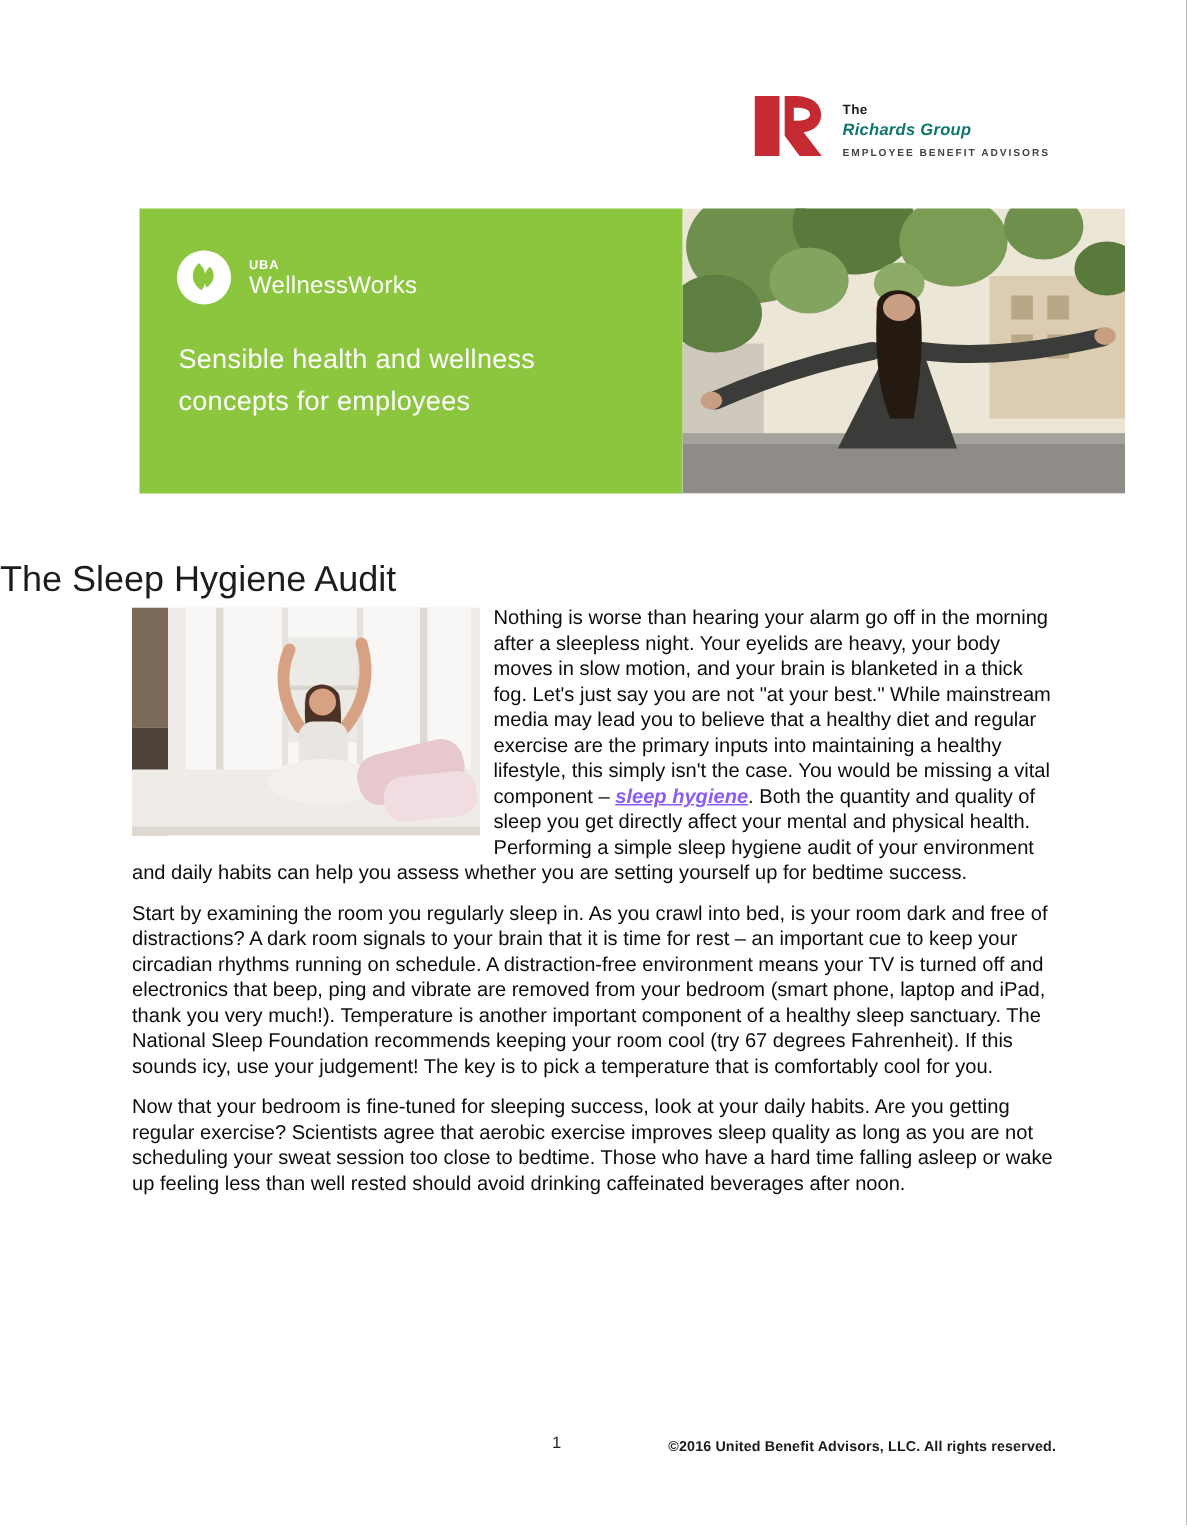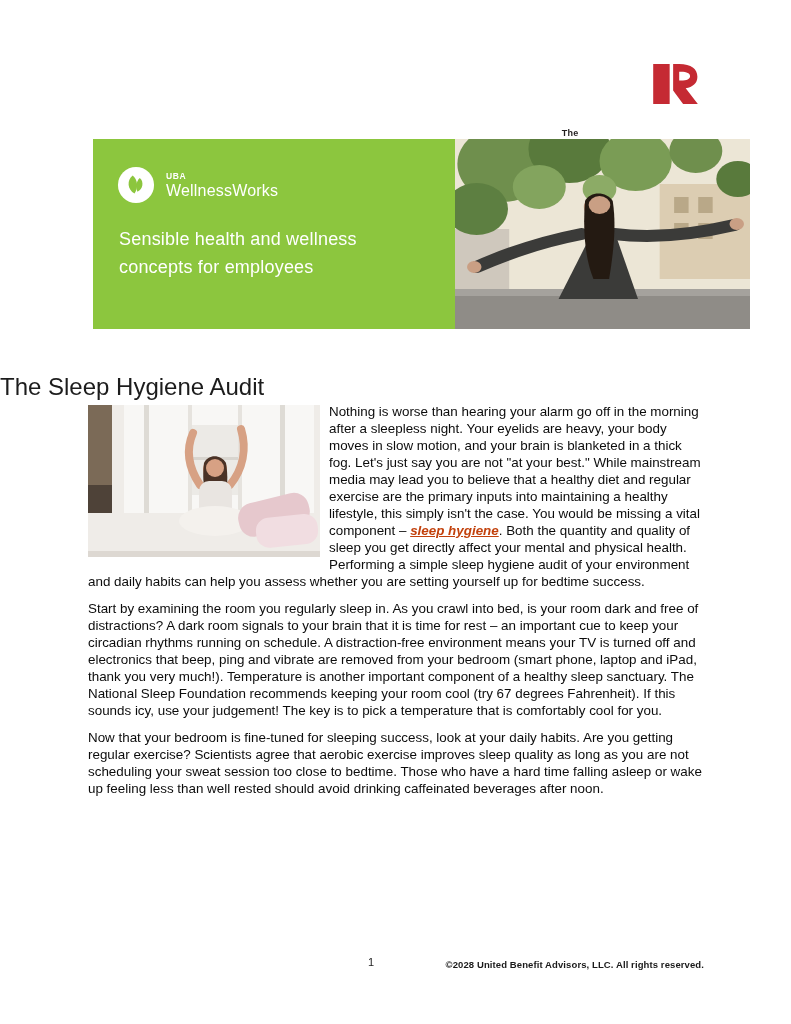--- a/index.html
+++ b/index.html
@@ -4,21 +4,21 @@
 <style>
   * { margin:0; padding:0; box-sizing:border-box; }
   html,body { background:#888; }
   body { font-family:"Liberation Sans", sans-serif; }
   .page {
     position:relative; width:791px; height:1024px; margin:0 auto;
     background:#ffffff; overflow:hidden; color:#111;
   }
 
   
-  .logo { position:absolute; top:58px; right:91px; display:flex; align-items:flex-end; gap:12px;flex-direction:column; }
+  .logo { position:absolute; top:58px; right:91px; display:flex; align-items:center; gap:12px; }
   .logo-r svg { display:block; }
   .logo-text { padding-top:6px; }
   .logo-the { font-size:9px; font-weight:bold; color:#231f20; letter-spacing:.3px; }
   .logo-name { font-size:11px; font-weight:bold; color:#0f766e; letter-spacing:.2px; line-height:19px;font-style:italic; }
   .logo-tagline { font-size:6.8px; font-weight:bold; color:#444; letter-spacing:1.3px; margin-top:2px; }
 
   
   .banner { position:absolute; top:139px; left:93px; width:657px; height:190px; display:flex; }
   .banner-green { width:362px; height:100%; background:#8cc63e; position:relative; color:#fff; }
   .brand-row { position:absolute; top:27px; left:24px; display:flex; align-items:center; gap:11px; }
@@ -36,21 +36,21 @@
   .doc-title {
     position:absolute; top:351px; left:0; width:100%;
     text-align:left; font-size:24px; color:#1c1c1c; font-weight:normal;margin-top:22px;
   }
 
   
   .article { position:absolute; top:403px; left:88px; width:617px; font-size:13.4px; line-height:17px; color:#0c0c0c; }
   .article p { margin:0 0 10px 0; }
   .bed-figure { float:left; width:232px; height:152px; margin:2px 9px 6px 0; }
   .bed-figure svg { display:block; width:100%; height:100%; }
-  .hyperlink { color:#c2410c; font-style:italic; text-decoration:underline; font-weight:bold; }
+  .hyperlink { color:#8b5cf6; font-style:italic; text-decoration:underline; font-weight:bold; }
 
   
   .footer-page { position:absolute; top:956px; left:368px; font-size:11px; color:#222; }
   .footer-copy { position:absolute; top:959px; right:87px; font-size:9.5px; font-weight:bold; color:#1a1a1a; letter-spacing:.1px; }
 </style>
 </head>
 <body>
 
 <div class="page">
 
@@ -149,15 +149,15 @@
             </g>
           <rect x="0" y="146" width="232" height="6" fill="#ddd8d2"></rect>
         </svg>
       </span><span>Nothing is worse than hearing your alarm go off in the morning after a sleepless night. Your eyelids are heavy, your body moves in slow motion, and your brain is blanketed in a thick fog. Let's just say you are not "at your best." While mainstream media may lead you to believe that a healthy diet and regular exercise are the primary inputs into maintaining a healthy lifestyle, this simply isn't the case. You would be missing a vital component – </span><a href="#" class="hyperlink">sleep hygiene</a><span>. Both the quantity and quality of sleep you get directly affect your mental and physical health. Performing a simple sleep hygiene audit of your environment and daily habits can help you assess whether you are setting yourself up for bedtime success.</span>
     </p>
     <p>Start by examining the room you regularly sleep in. As you crawl into bed, is your room dark and free of distractions? A dark room signals to your brain that it is time for rest – an important cue to keep your circadian rhythms running on schedule. A distraction-free environment means your TV is turned off and electronics that beep, ping and vibrate are removed from your bedroom (smart phone, laptop and iPad, thank you very much!). Temperature is another important component of a healthy sleep sanctuary. The National Sleep Foundation recommends keeping your room cool (try 67 degrees Fahrenheit). If this sounds icy, use your judgement! The key is to pick a temperature that is comfortably cool for you.</p>
     <p>Now that your bedroom is fine-tuned for sleeping success, look at your daily habits. Are you getting regular exercise? Scientists agree that aerobic exercise improves sleep quality as long as you are not scheduling your sweat session too close to bedtime. Those who have a hard time falling asleep or wake up feeling less than well rested should avoid drinking caffeinated beverages after noon.</p>
   </div>
 
   <div class="footer-page">1</div>
-  <div class="footer-copy">©2028 United Benefit Advisors, LLC. All rights reserved.</div>
+  <div class="footer-copy">©2016 United Benefit Advisors, LLC. All rights reserved.</div>
 
 </div>
 
 </body></html>

